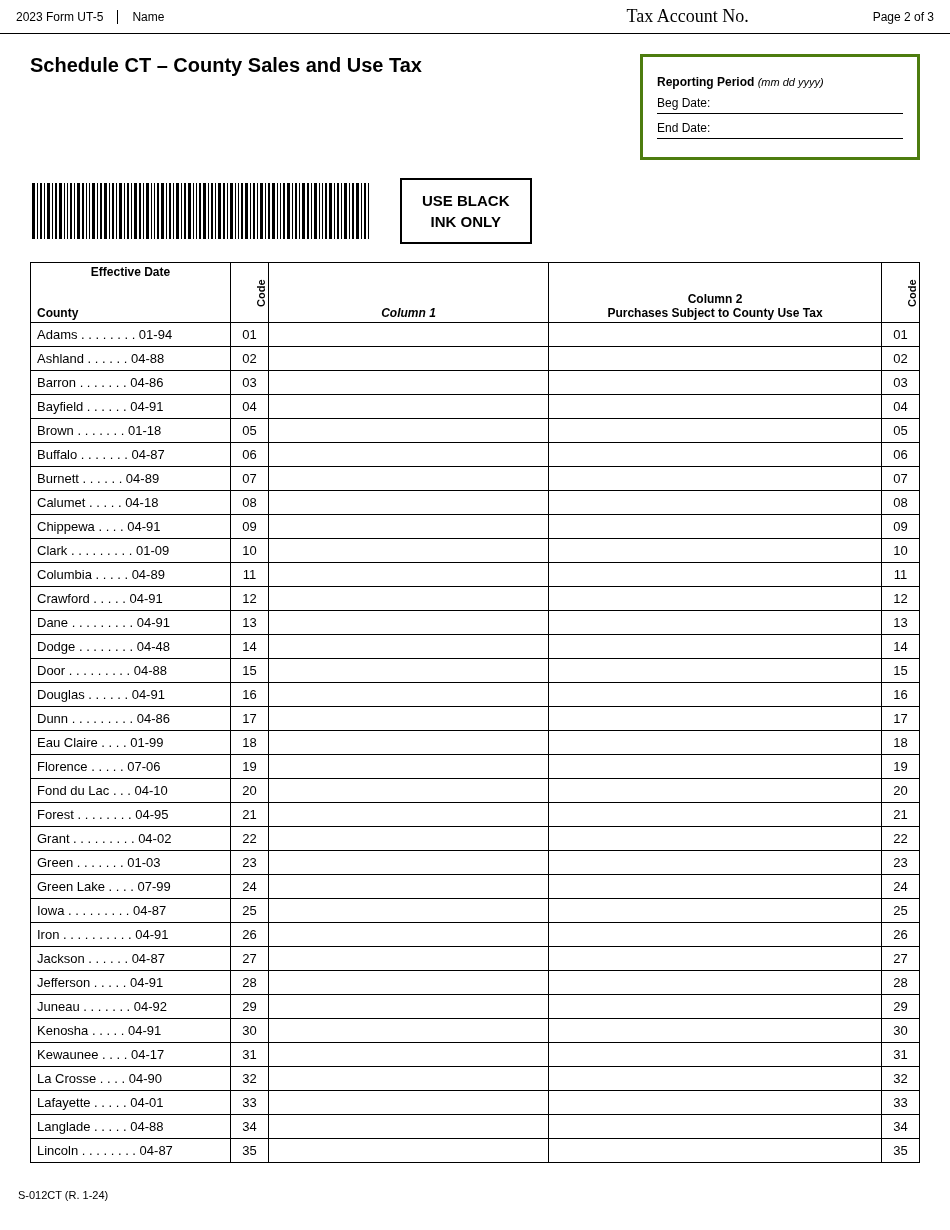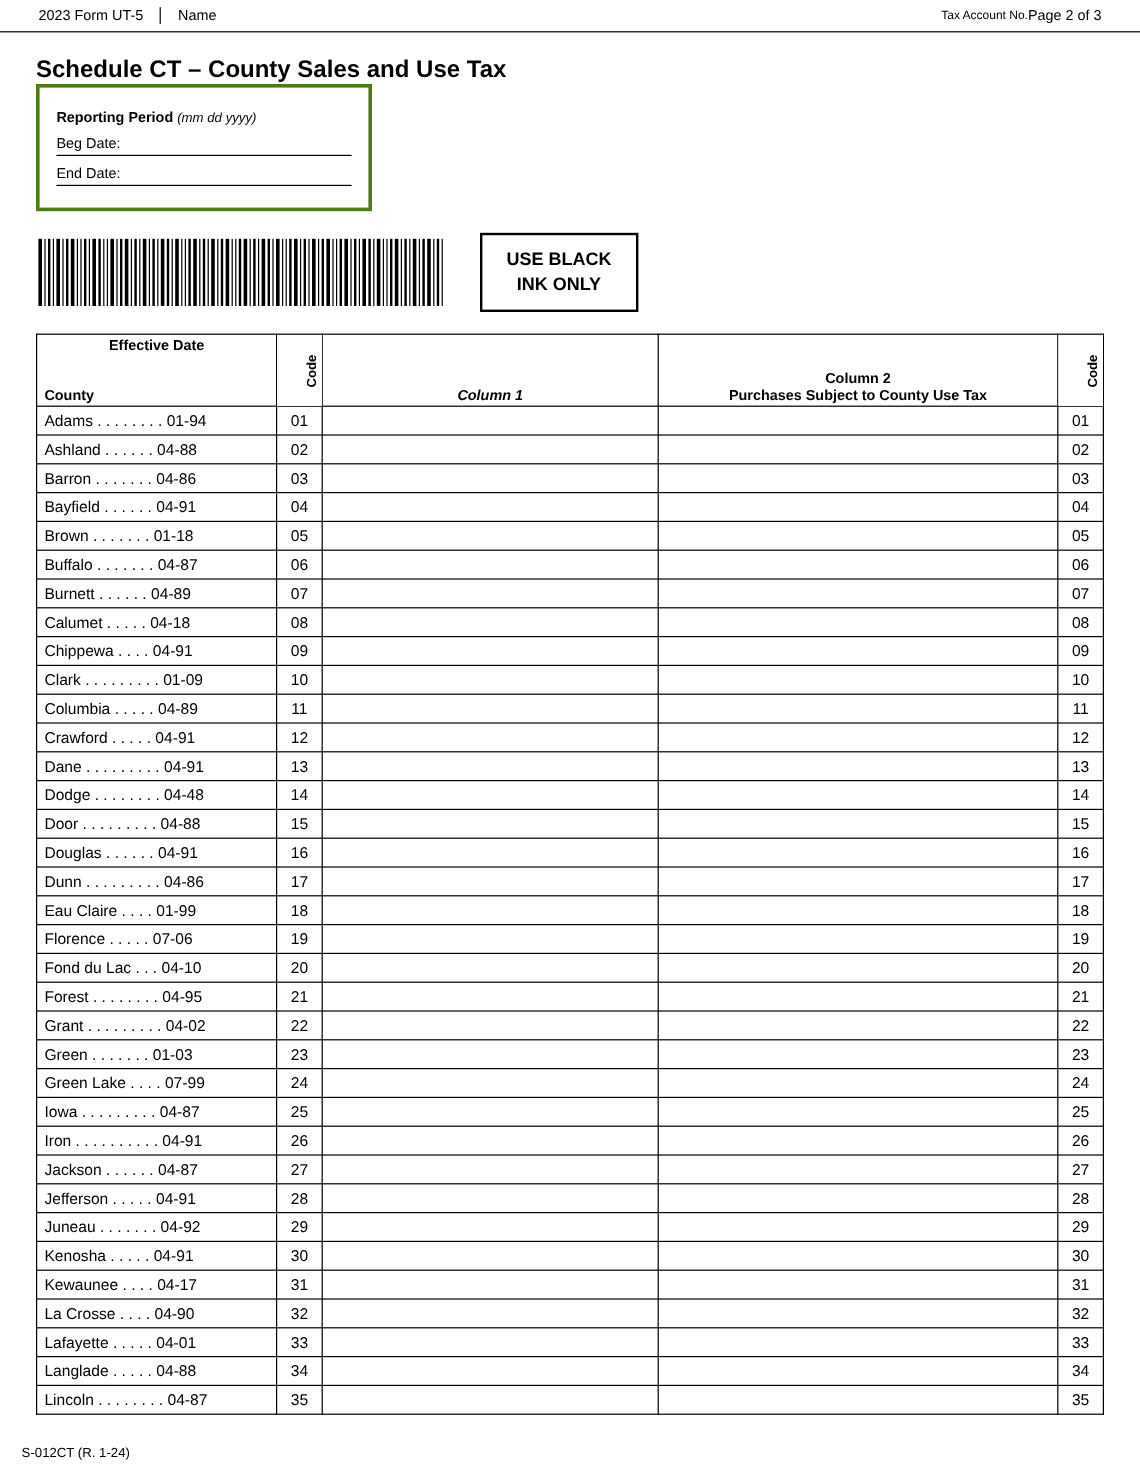--- a/index.html
+++ b/index.html
@@ -9,55 +9,55 @@
       font-size: 13px;
       color: #000;
       width: 950px;
       min-height: 1230px;
     }
 
     
     .top-header {
       display: flex;
       border-bottom: 1px solid #000;
-      padding: 6px 32px;
+      padding: 6px 16px;
       align-items: center;
       gap: 0;
     }
     .top-header .form-id {
       font-size: 12px;
       border-right: 1px solid #000;
       padding-right: 14px;
       margin-right: 14px;
     }
     .top-header .name-field {
       font-size: 12px;
       flex: 1;
     }
     .top-header .tax-account {
-      font-size: 10px;
+      font-size: 18px;
       flex: 1;
-      text-align: right;
+      text-align: center;
+      font-family: Liberation Serif, serif;
     }
     .top-header .page-num {
       font-size: 12px;
     }
 
     
     .main {
       padding: 20px 30px;
     }
 
     
     .title-row {
       display: flex;
       align-items: flex-start;
       justify-content: space-between;
       margin-bottom: 18px;
-      flex-direction: column;
     }
     .page-title {
       font-size: 20px;
       font-weight: bold;
     }
 
     
     .reporting-box {
       border: 3px solid #4d7c0f;
       padding: 18px 14px;

